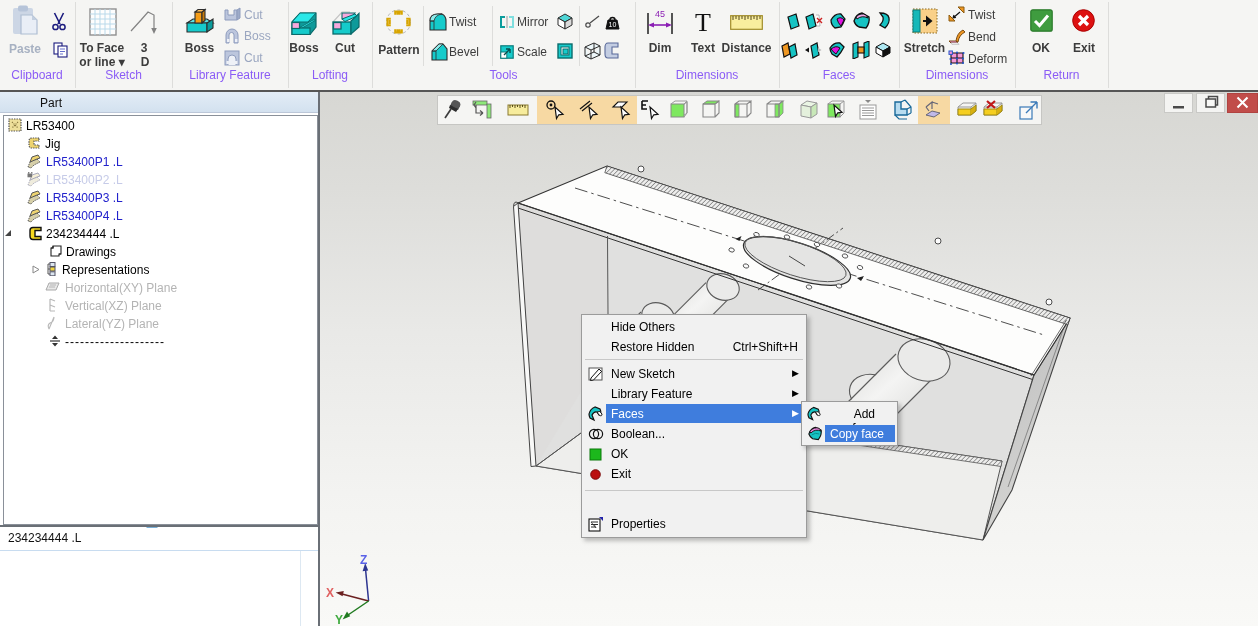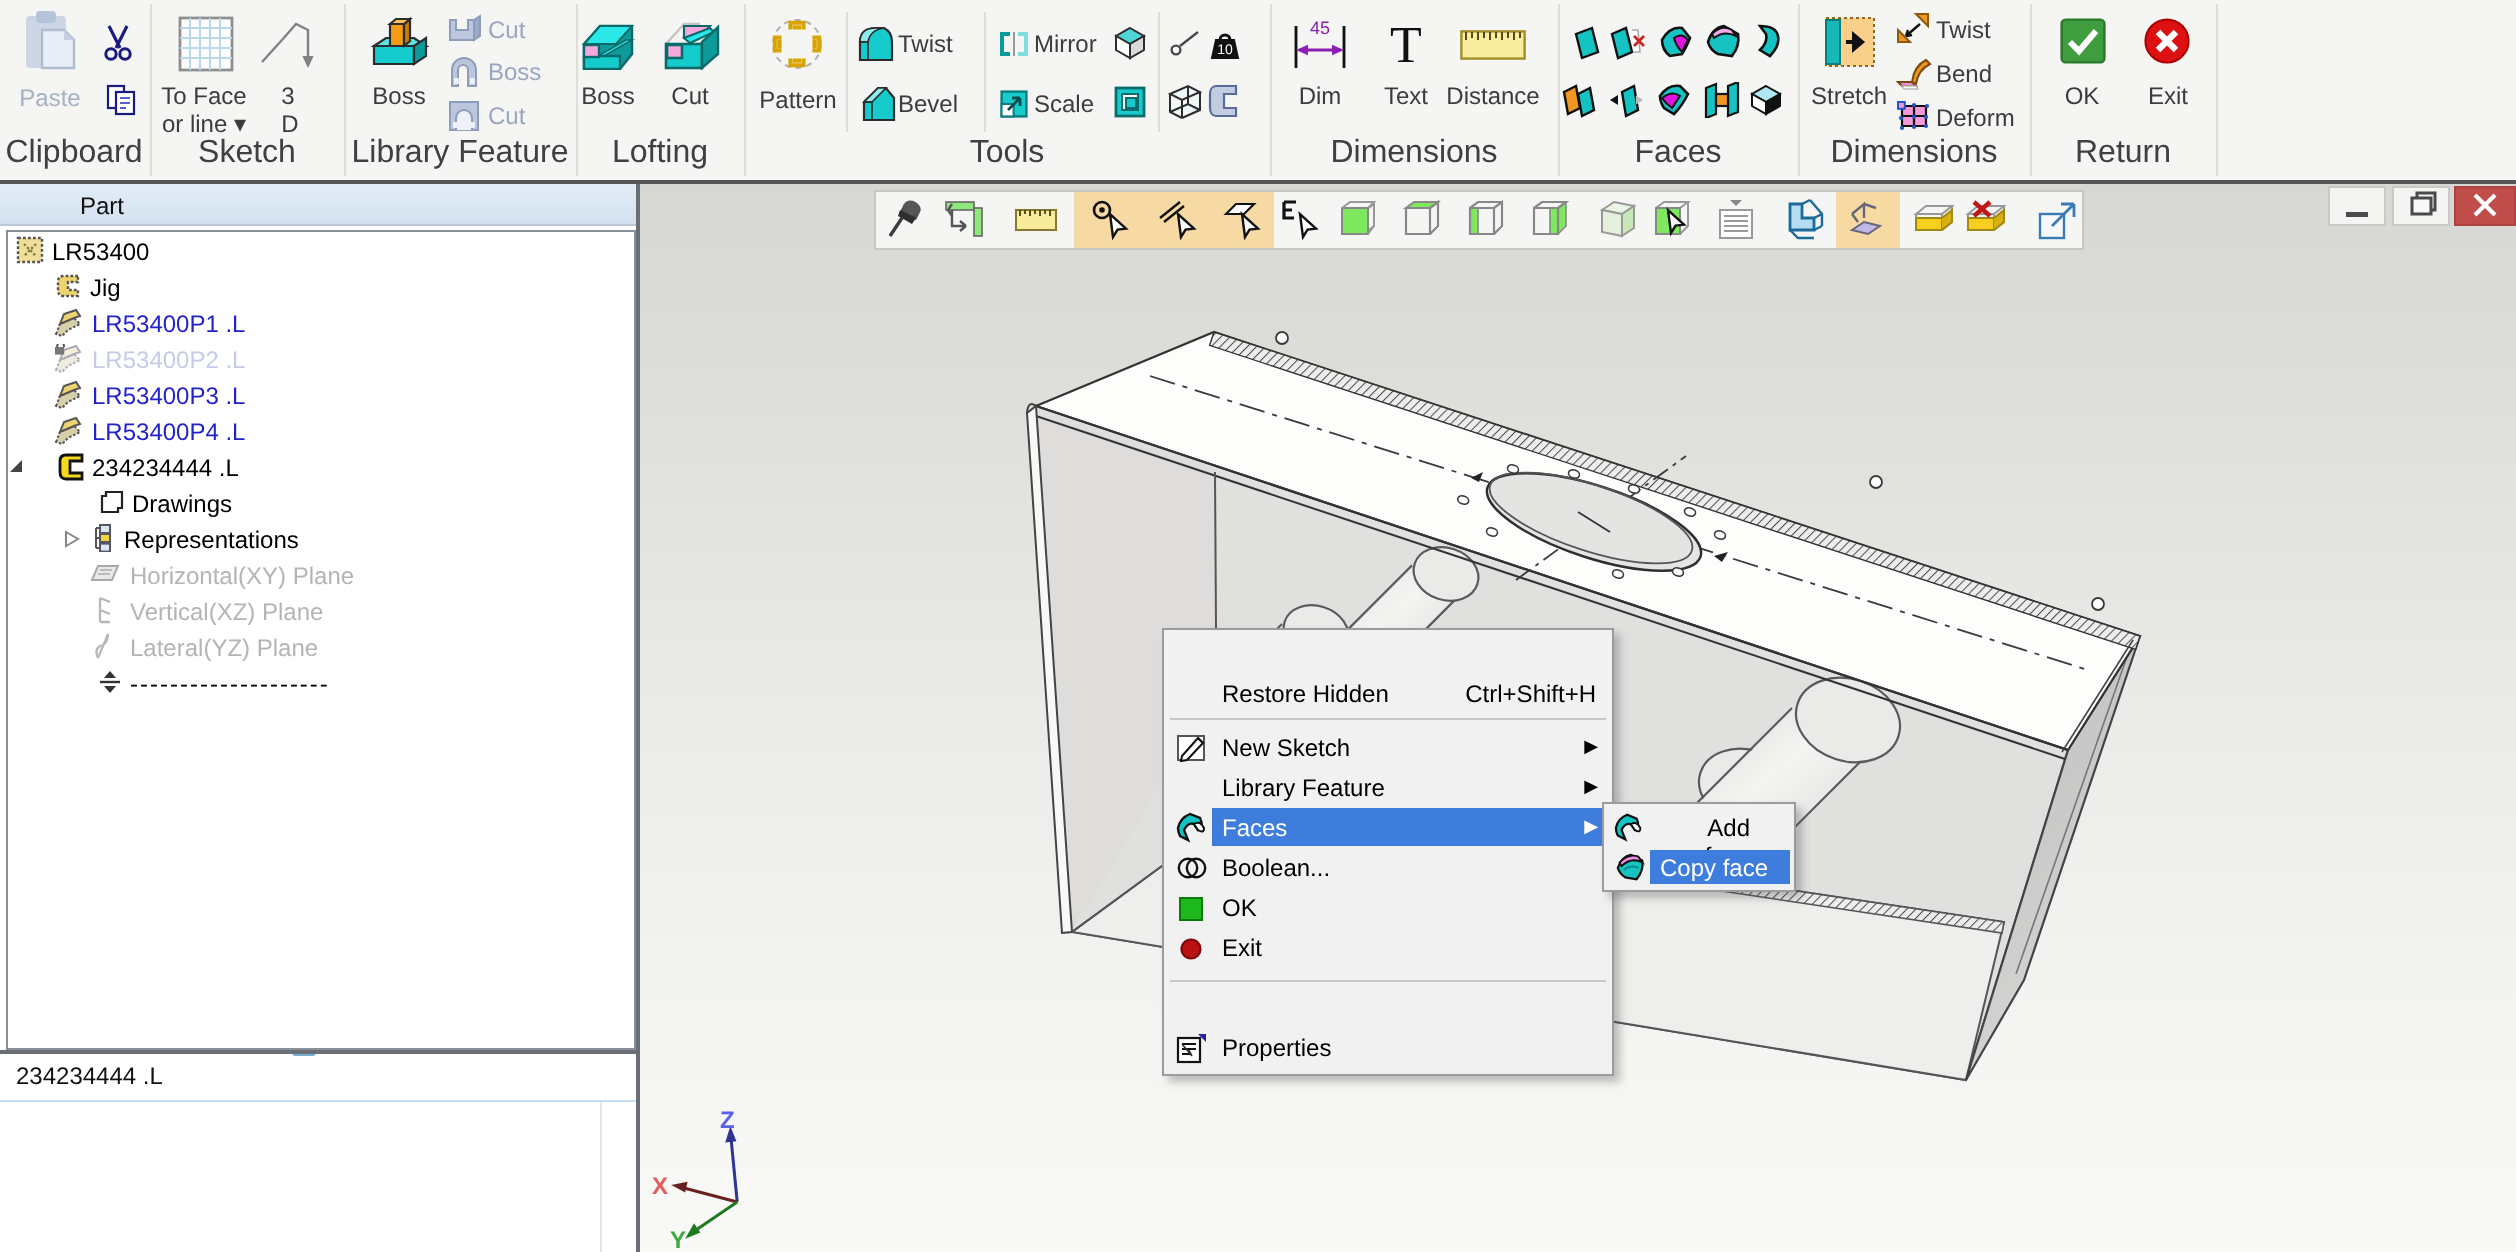--- a/index.html
+++ b/index.html
@@ -2,22 +2,22 @@
 <html><head>
 <meta charset="utf-8">
 <style>
 * { margin:0; padding:0; box-sizing:border-box; }
 html,body { width:1258px; height:626px; overflow:hidden; font-family:"Liberation Sans", sans-serif; }
 body { position:relative; background:#f4f4f2; }
 .abs { position:absolute; }
 
 #ribbon { left:0; top:0; width:1258px; height:90px; background:#f5f5f3; }
 .gsep { position:absolute; top:2px; height:86px; width:1px; background:#dddddb; }
-.glabel { position:absolute; top:68px; height:14px; font-size:16px; color:#404040; text-align:center; }
-.biglabel { position:absolute; font-size:12px; color:#3c3c3c; text-align:center; }
+.glabel { position:absolute; top:68px; height:14px; font-size:12px; color:#8b5cf6; text-align:center; }
+.biglabel { position:absolute; font-size:12px; color:#3c3c3c; text-align:center;font-weight:bold; }
 .gray { color:#a7b1c2; }
 .smlabel { position:absolute; font-size:12px; color:#3c3c3c; }
 .smlabel-gray { position:absolute; font-size:12px; color:#9aa6c0; }
 #topline { left:0; top:90px; width:1258px; height:2px; background:#565656; }
 
 #leftpanel { left:0; top:92px; width:320px; height:534px; background:#fff; }
 #parthdr { position:absolute; left:0; top:0; width:320px; height:21px; background:linear-gradient(#e3edf7,#d3e1ef); border-bottom:1px solid #bcc7d8; }
 #parthdr span { position:absolute; left:4px; top:4px; font-size:12px; color:#111;margin-left:36px; }
 #treebox { position:absolute; left:3px; top:23px; width:315px; height:410px; background:#fff; border:1px solid #8a9099; }
 .trow { position:absolute; height:17px; font-size:12px; white-space:nowrap; }
@@ -614,20 +614,23 @@
         <rect x="8" y="12" width="11" height="2.5" fill="#4a4a4a"></rect>
       </svg></div>
   <div class="winbtn" style="left:876px"><svg width="27" height="18" viewBox="0 0 27 18">
         <rect x="9" y="5" width="9.5" height="8" fill="#f8f8f6" stroke="#4a4a4a" stroke-width="1.5"></rect>
         <path d="M11.5 5 V2.5 H20.5 V11 H18.5" fill="none" stroke="#4a4a4a" stroke-width="1.5"></path>
       </svg></div>
   <div class="winbtn" id="closebtn" style="left:907px;width:31px"><svg width="29" height="18" viewBox="0 0 29 18">
         <path d="M9.5 3.5 L19.5 13.5 M19.5 3.5 L9.5 13.5" stroke="#fff" stroke-width="2.1"></path>
       </svg></div>
   <div id="menu">
+    <div class="mrow" style="top:2px">
+        <span class="txt">Hide Others</span>
+      </div>
     <div class="mrow" style="top:22px">
         <span class="txt">Restore Hidden</span>
         <span style="position:absolute;right:7px;top:3px">Ctrl+Shift+H</span>
       </div>
     <div class="msep" style="top:44px"></div>
     <div class="mrow" style="top:49px">
       <svg class="micon" viewBox="0 0 16 16">
           <rect x="1" y="2" width="13" height="12" fill="#fff" stroke="#555" stroke-width="1"></rect>
           <path d="M3 12 L11 3 L13.5 5.5 L5.5 14 L2.5 14.5 Z" fill="#fff" stroke="#111" stroke-width="1"></path>
           <path d="M11 3 L13.5 5.5" stroke="#111"></path>

